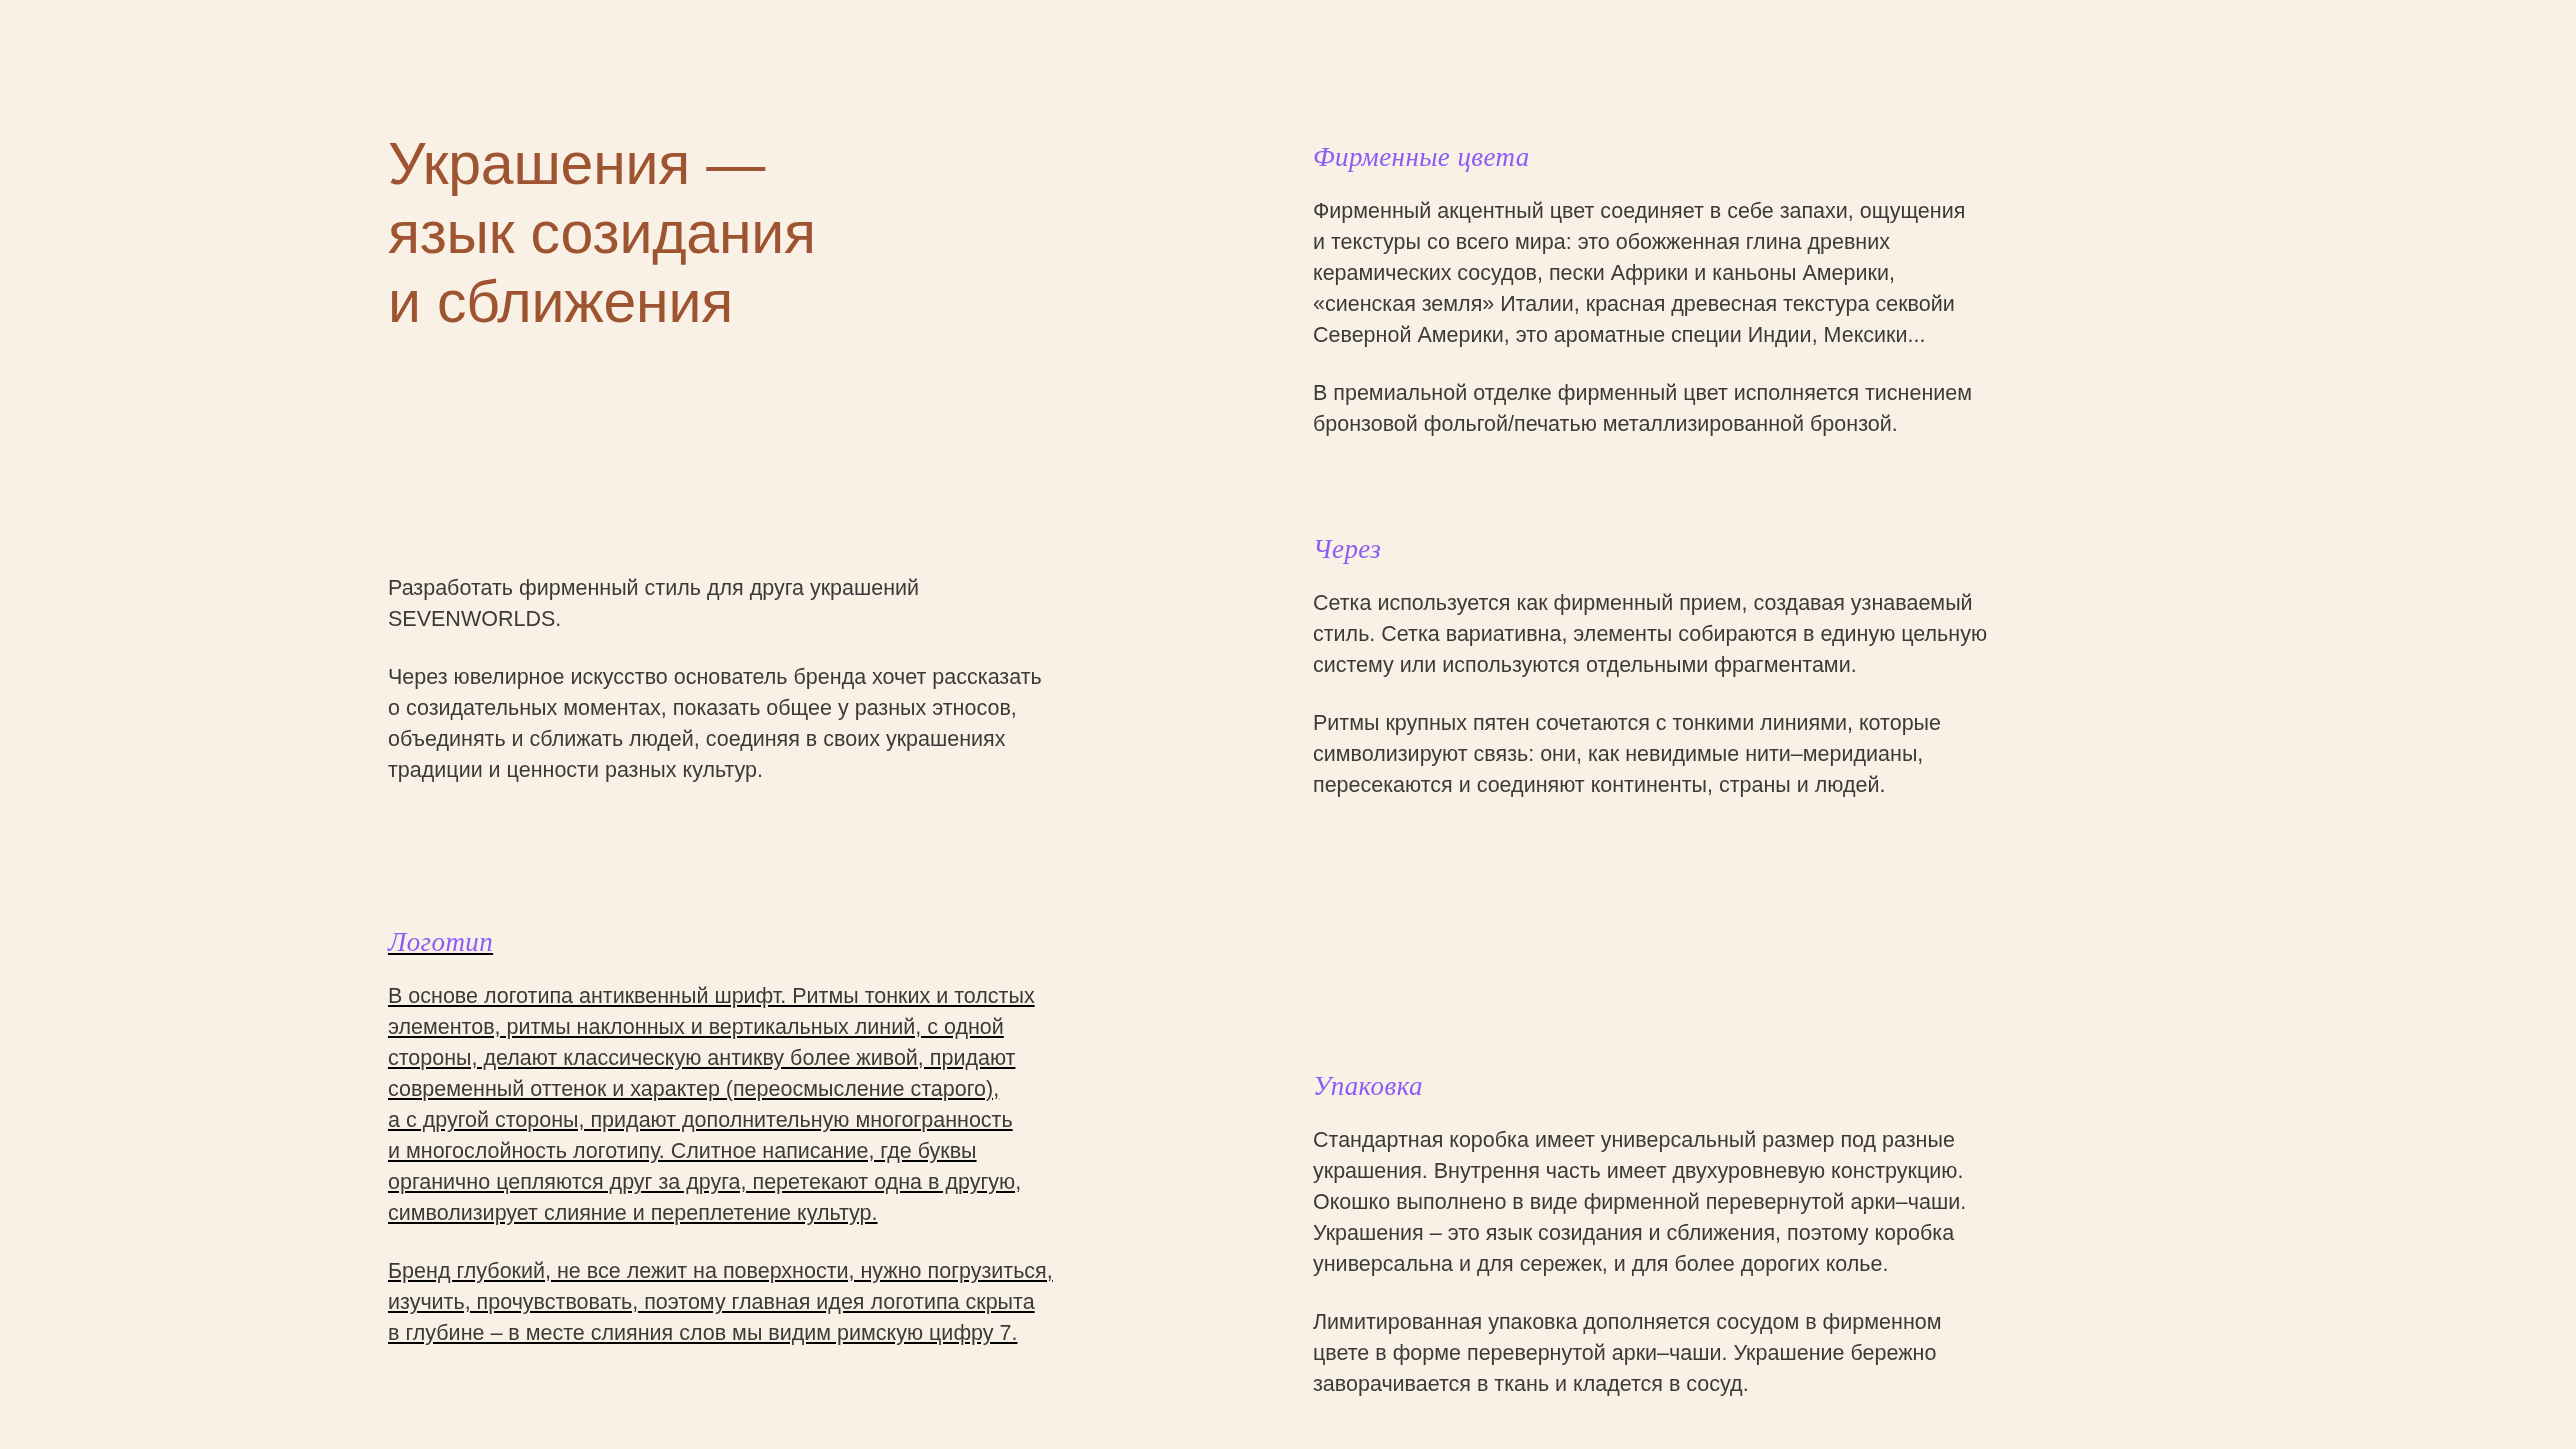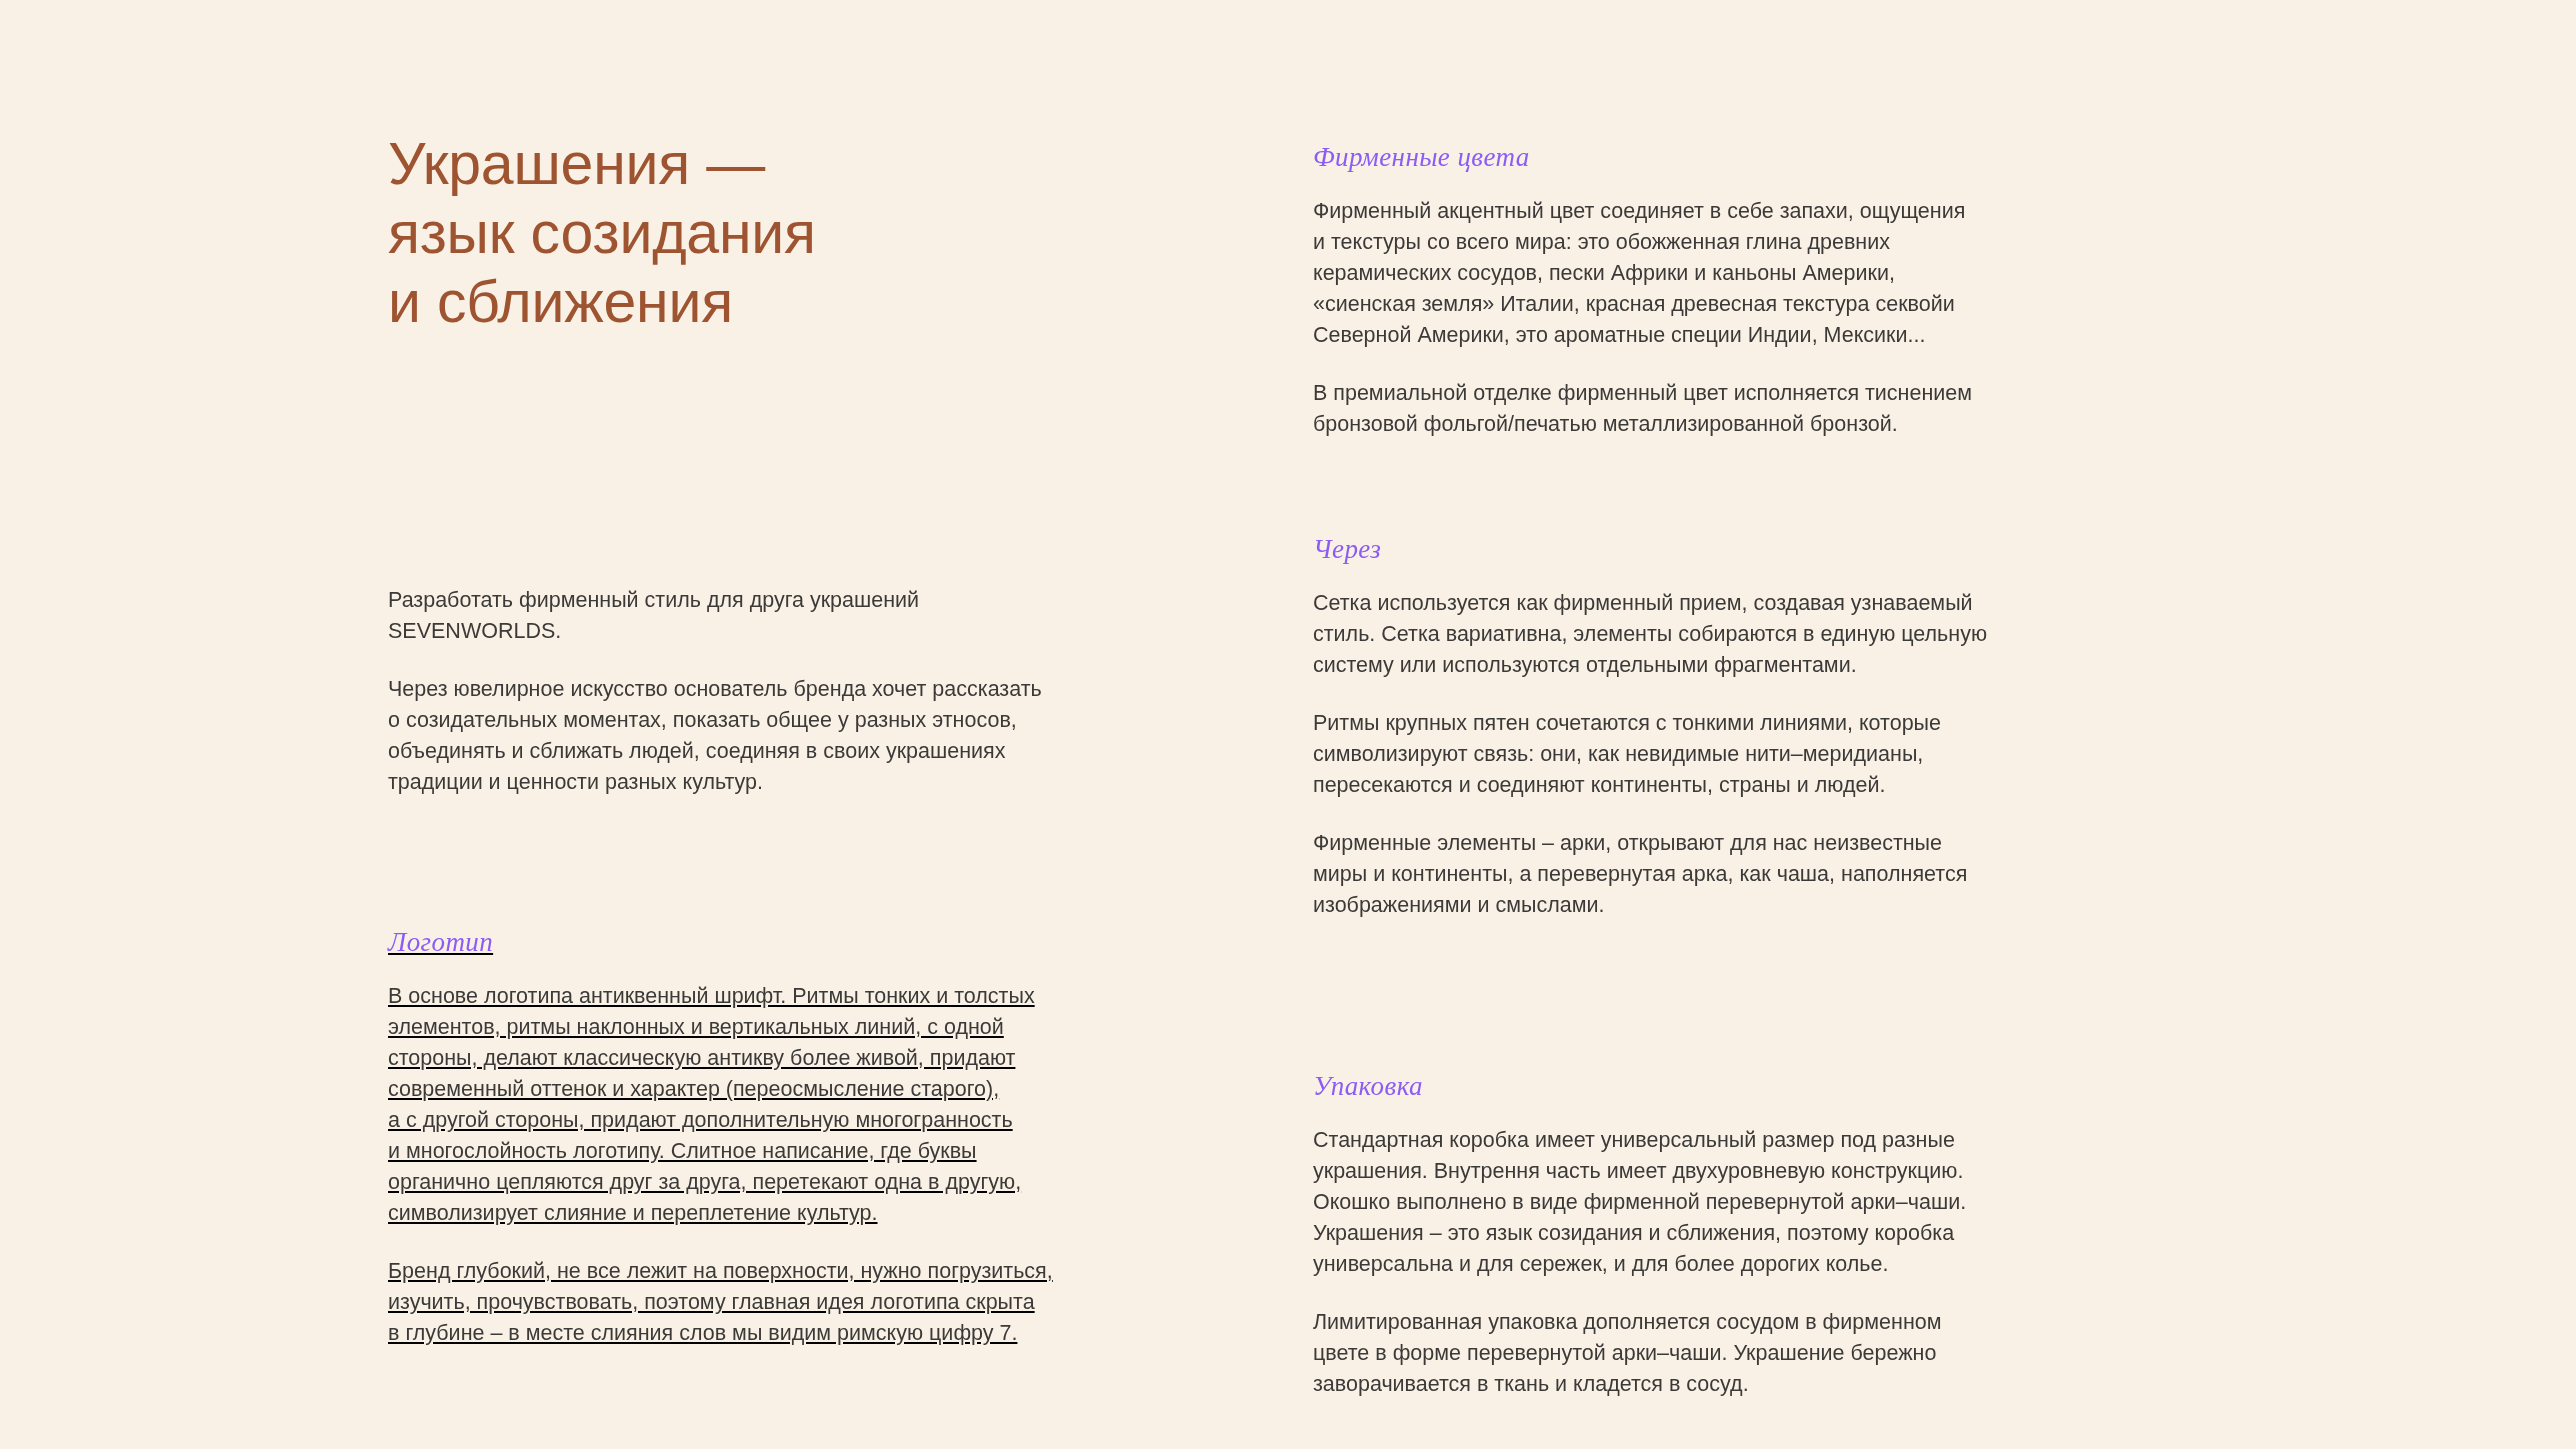--- a/index.html
+++ b/index.html
@@ -65,21 +65,21 @@
     font-style: italic;
     font-weight: 400;
     font-size: 27px;
     line-height: 1.1;
     letter-spacing: 0.4px;
     color: #8b5cf6;
   }
 
   
   .body-text {
-    margin: 12px 0 27px 0;
+    margin: 0 0 27px 0;
     font-family: "Liberation Sans", "DejaVu Sans", sans-serif;
     font-weight: 400;
     font-size: 21.5px;
     line-height: 31px;
     color: #3C3A38;
     white-space: pre-line;
   }
 
   .body-text:last-child {
     margin-bottom: 0;
@@ -150,23 +150,20 @@
     </section>
 
     <section class="block blk-setka">
       <h2 class="section-heading">Через</h2>
       <p class="body-text">Сетка используется как фирменный прием, создавая узнаваемый
 стиль. Сетка вариативна, элементы собираются в единую цельную
 систему или используются отдельными фрагментами.</p>
       <p class="body-text">Ритмы крупных пятен сочетаются с тонкими линиями, которые
 символизируют связь: они, как невидимые нити–меридианы,
 пересекаются и соединяют континенты, страны и людей.</p>
-      <p class="body-text">Фирменные элементы – арки, открывают для нас неизвестные
-миры и континенты, а перевернутая арка, как чаша, наполняется
-изображениями и смыслами.</p>
     </section>
 
     <section class="block blk-upakovka">
       <h2 class="section-heading">Упаковка</h2>
       <p class="body-text">Стандартная коробка имеет универсальный размер под разные
 украшения. Внутрення часть имеет двухуровневую конструкцию.
 Окошко выполнено в виде фирменной перевернутой арки–чаши.
 Украшения – это язык созидания и сближения, поэтому коробка
 универсальна и для сережек, и для более дорогих колье.</p>
       <p class="body-text">Лимитированная упаковка дополняется сосудом в фирменном

